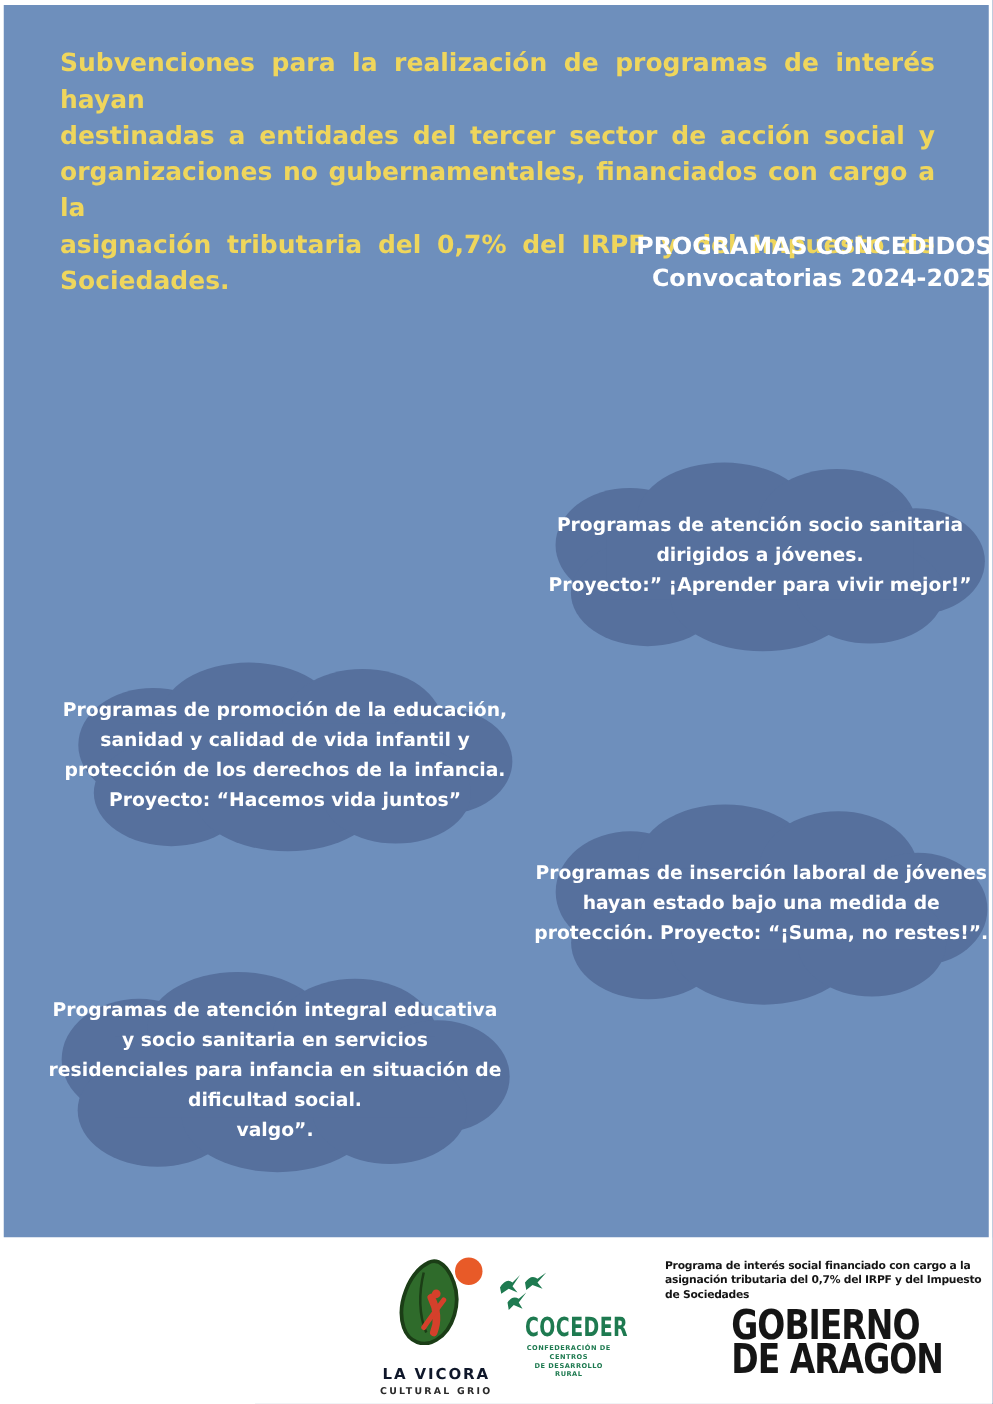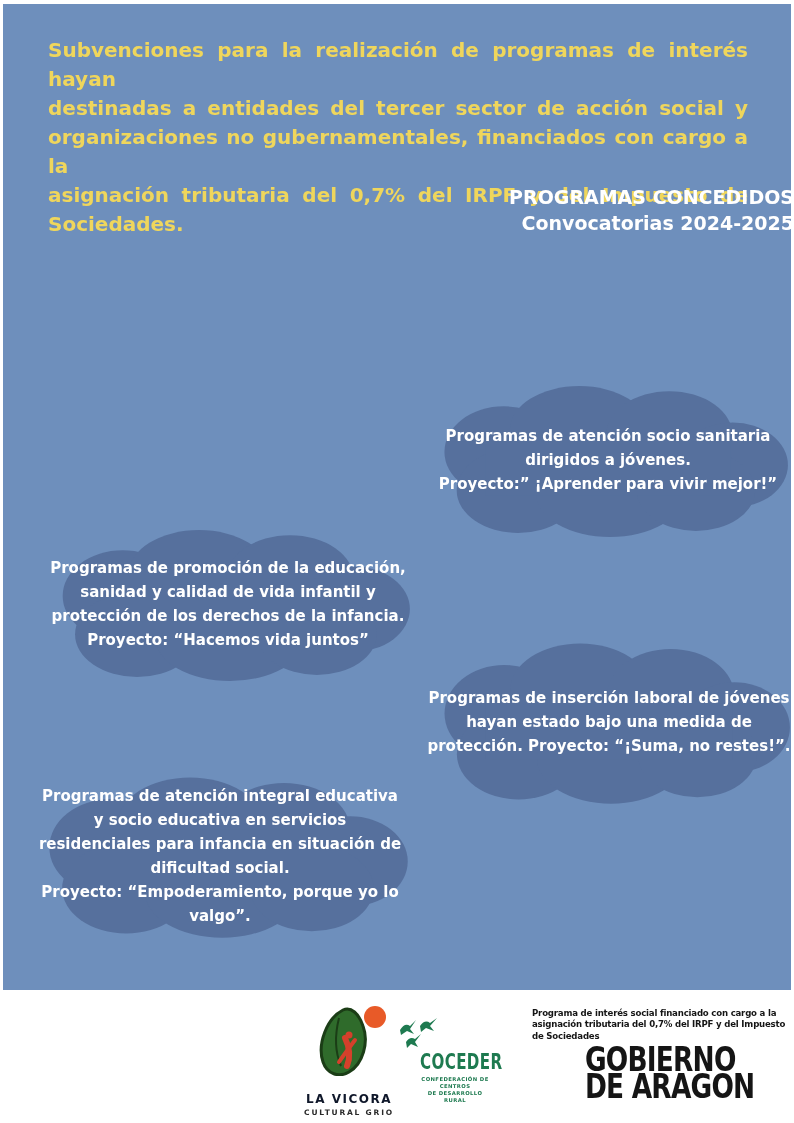--- a/index.html
+++ b/index.html
@@ -85,21 +85,21 @@
     <div class="title-line">organizaciones no gubernamentales, financiados con cargo a la</div>
     <div class="title-line">asignación tributaria del 0,7% del IRPF y del Impuesto de Sociedades.</div>
   </div>
 
   <div class="heading">
     <div>PROGRAMAS CONCEDIDOS</div>
     <div>Convocatorias 2024-2025</div>
   </div>
 
 
-  <div class="cloud" style="left:424px; top:379px; width:368px; height:162px;">
+  <div class="cloud" style="left:424px; top:363px; width:368px; height:162px;">
     <svg class="cloud-shape" viewBox="0 0 360 160" preserveAspectRatio="none">
         <use href="#cloudSym"></use>
       </svg>
     <div class="cloud-text">
       <div>Programas de atención socio sanitaria</div>
       <div>dirigidos a jóvenes.</div>
       <div>Proyecto:” ¡Aprender para vivir mejor!”</div>
     </div>
   </div>
 
@@ -125,24 +125,23 @@
       <div>protección. Proyecto: “¡Suma, no restes!”.</div>
     </div>
   </div>
 
   <div class="cloud" style="left:28px; top:770px; width:384px; height:172px;">
     <svg class="cloud-shape" viewBox="0 0 360 160" preserveAspectRatio="none">
         <use href="#cloudSym"></use>
       </svg>
     <div class="cloud-text">
       <div>Programas de atención integral educativa</div>
-      <div>y socio educativa en servicios</div>
+      <div>y socio sanitaria en servicios</div>
       <div>residenciales para infancia en situación de</div>
       <div>dificultad social.</div>
-      <div>Proyecto: “Empoderamiento, porque yo lo</div>
       <div>valgo”.</div>
     </div>
   </div>
 
   <div class="footer"></div>
 
   <div class="lavicora">
     <svg width="100" height="72" viewBox="0 0 100 72">
       <circle cx="76" cy="13" r="11" fill="#E85A28"></circle>
       <path d="M44,6 C28,14 18,40 24,58 C28,70 40,74 50,68 C64,60 70,38 64,22 C60,10 52,2 44,6 Z" fill="#2F6B2B" stroke="#1B3D16" stroke-width="3" stroke-linejoin="round"></path>

